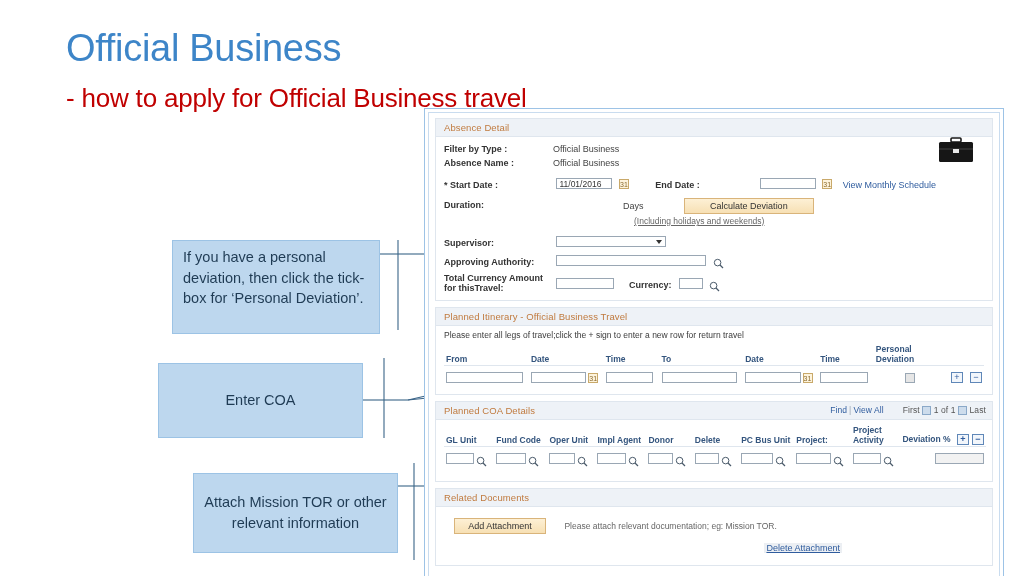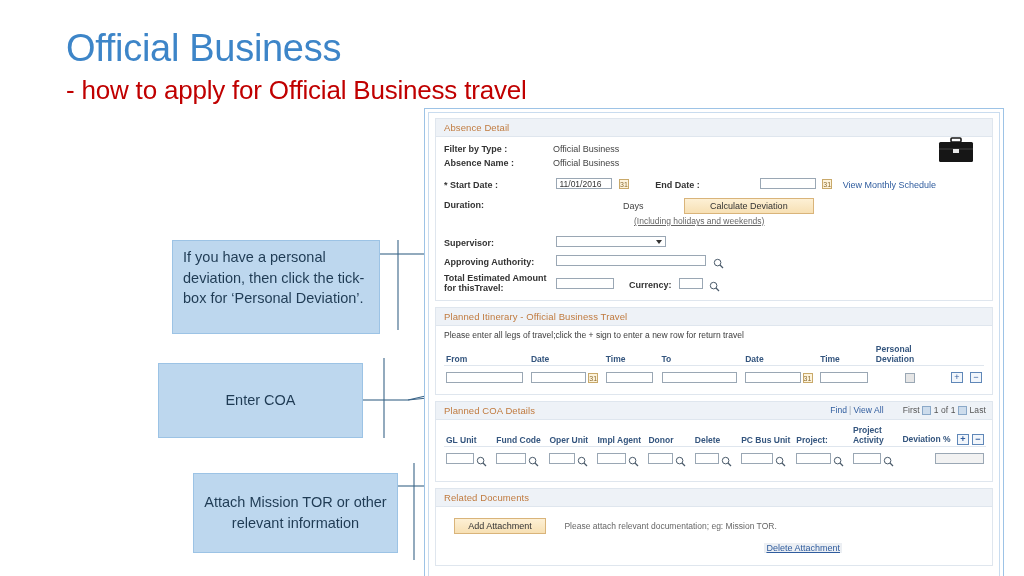--- a/index.html
+++ b/index.html
@@ -10,21 +10,21 @@
   }
   #slide{position:absolute;inset:0;}
 
   
   .title-main{
     position:absolute;left:66px;top:28px;
     font-size:38px;line-height:1.06;color:#3d85c8;font-weight:400;
     letter-spacing:-0.3px;white-space:nowrap;
   }
   .title-sub{
-    position:absolute;left:66px;top:76px;
+    position:absolute;left:66px;top:84px;
     font-size:26px;line-height:1.08;color:#c00000;font-weight:400;
     letter-spacing:-0.2px;white-space:nowrap;
   }
 
   
   .callout{
     position:absolute;background:#bdd7ee;border:1px solid #9cc3e5;
     color:#1f3b54;font-size:14.5px;line-height:1.42;
     box-sizing:border-box;
   }
@@ -228,21 +228,21 @@
           <span class="mag">
             <svg width="11" height="11" viewBox="0 0 11 11" xmlns="http://www.w3.org/2000/svg">
               <circle cx="4.6" cy="4.6" r="3.3" fill="none" stroke="#4a5a6a" stroke-width="1"></circle>
               <line x1="7" y1="7" x2="10" y2="10" stroke="#4a5a6a" stroke-width="1.2"></line>
             </svg>
           </span>
         </div>
 
         <div style="margin-top:5px;white-space:nowrap;">
           <span style="display:inline-block;width:108px;vertical-align:middle;">
-            <span class="lbl" style="display:block;line-height:1.1;">Total Estimated Amount</span>
+            <span class="lbl" style="display:block;line-height:1.1;">Total Currency Amount</span>
             <span class="lbl" style="display:block;line-height:1.1;">for thisTravel:</span>
           </span>
           <span class="tinput" style="width:58px;"></span>
           <span class="lbl" style="margin-left:10px;">Currency:</span>
           <span class="tinput" style="width:24px;margin-left:3px;"></span>
           <span class="mag">
             <svg width="11" height="11" viewBox="0 0 11 11" xmlns="http://www.w3.org/2000/svg">
               <circle cx="4.6" cy="4.6" r="3.3" fill="none" stroke="#4a5a6a" stroke-width="1"></circle>
               <line x1="7" y1="7" x2="10" y2="10" stroke="#4a5a6a" stroke-width="1.2"></line>
             </svg>

